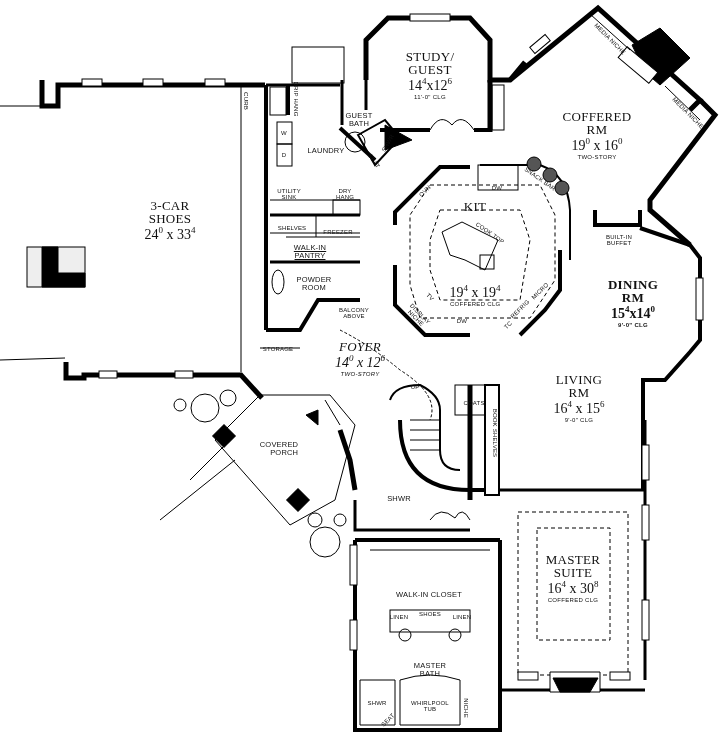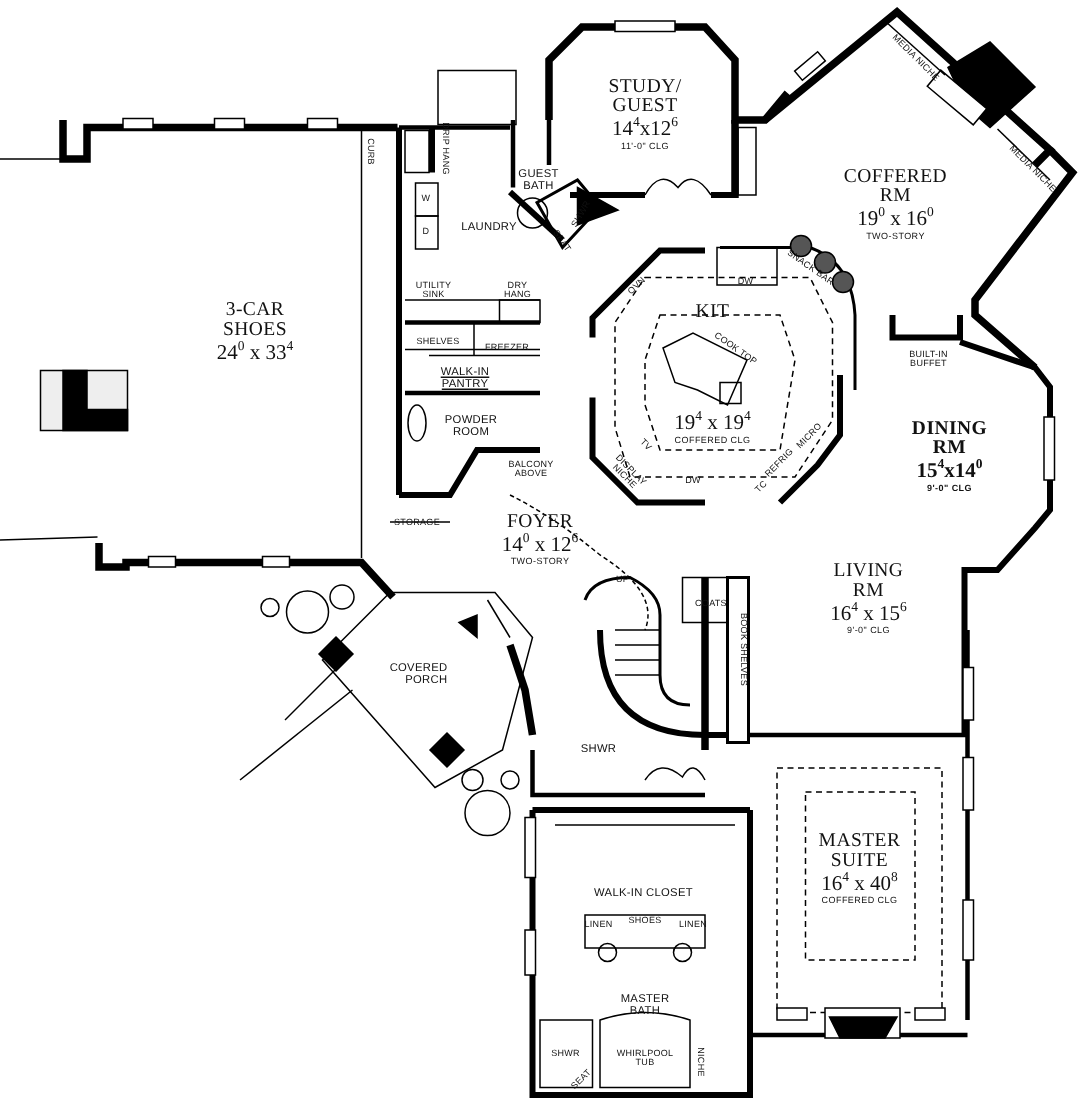--- a/index.html
+++ b/index.html
@@ -188,49 +188,49 @@
 <div class="lbl" style="left:597px;top:110px;">
   <div class="room-name">COFFERED</div>
   <div class="room-name">RM</div>
   <div class="room-dim"><span>19</span><sup>0</sup> x <span>16</span><sup>0</sup></div>
   <div class="room-note">TWO-STORY</div>
 </div>
 
 <div class="lbl" style="left:475px;top:200px;">
   <div class="room-name">KIT</div>
 </div>
-<div class="lbl" style="left:475px;top:272px;">
+<div class="lbl" style="left:475px;top:283px;text-align:right;">
   <div class="room-dim"><span>19</span><sup>4</sup> x <span>19</span><sup>4</sup></div>
   <div class="room-note">COFFERED CLG</div>
 </div>
 
 <div class="lbl" style="left:633px;top:278px;font-weight:bold;">
   <div class="room-name">DINING</div>
   <div class="room-name">RM</div>
   <div class="room-dim"><span>15</span><sup>4</sup>x<span>14</span><sup>0</sup></div>
   <div class="room-note">9'-0" CLG</div>
 </div>
 
-<div class="lbl" style="left:360px;top:340px;">
+<div class="lbl" style="left:360px;top:340px;font-style:italic;">
   <div class="room-name">FOYER</div>
   <div class="room-dim"><span>14</span><sup>0</sup> x <span>12</span><sup>6</sup></div>
   <div class="room-note">TWO-STORY</div>
 </div>
 
 <div class="lbl" style="left:579px;top:373px;">
   <div class="room-name">LIVING</div>
   <div class="room-name">RM</div>
   <div class="room-dim"><span>16</span><sup>4</sup> x <span>15</span><sup>6</sup></div>
   <div class="room-note">9'-0" CLG</div>
 </div>
 
 <div class="lbl" style="left:573px;top:553px;">
   <div class="room-name">MASTER</div>
   <div class="room-name">SUITE</div>
-  <div class="room-dim"><span>16</span><sup>4</sup> x <span>40</span><sup>8</sup></div>
+  <div class="room-dim"><span>16</span><sup>4</sup> x <span>30</span><sup>8</sup></div>
   <div class="room-note">COFFERED CLG</div>
 </div>
 
 <div class="lbl tiny vert" style="left:246px;top:98px;">CURB</div>
 <div class="lbl tiny vert" style="left:296px;top:96px;">DRIP HANG</div>
 <div class="lbl small" style="left:359px;top:112px;">
   <div>GUEST</div>
   <div>BATH</div>
 </div>
 <div class="lbl tiny" style="left:284px;top:130px;">W</div>

